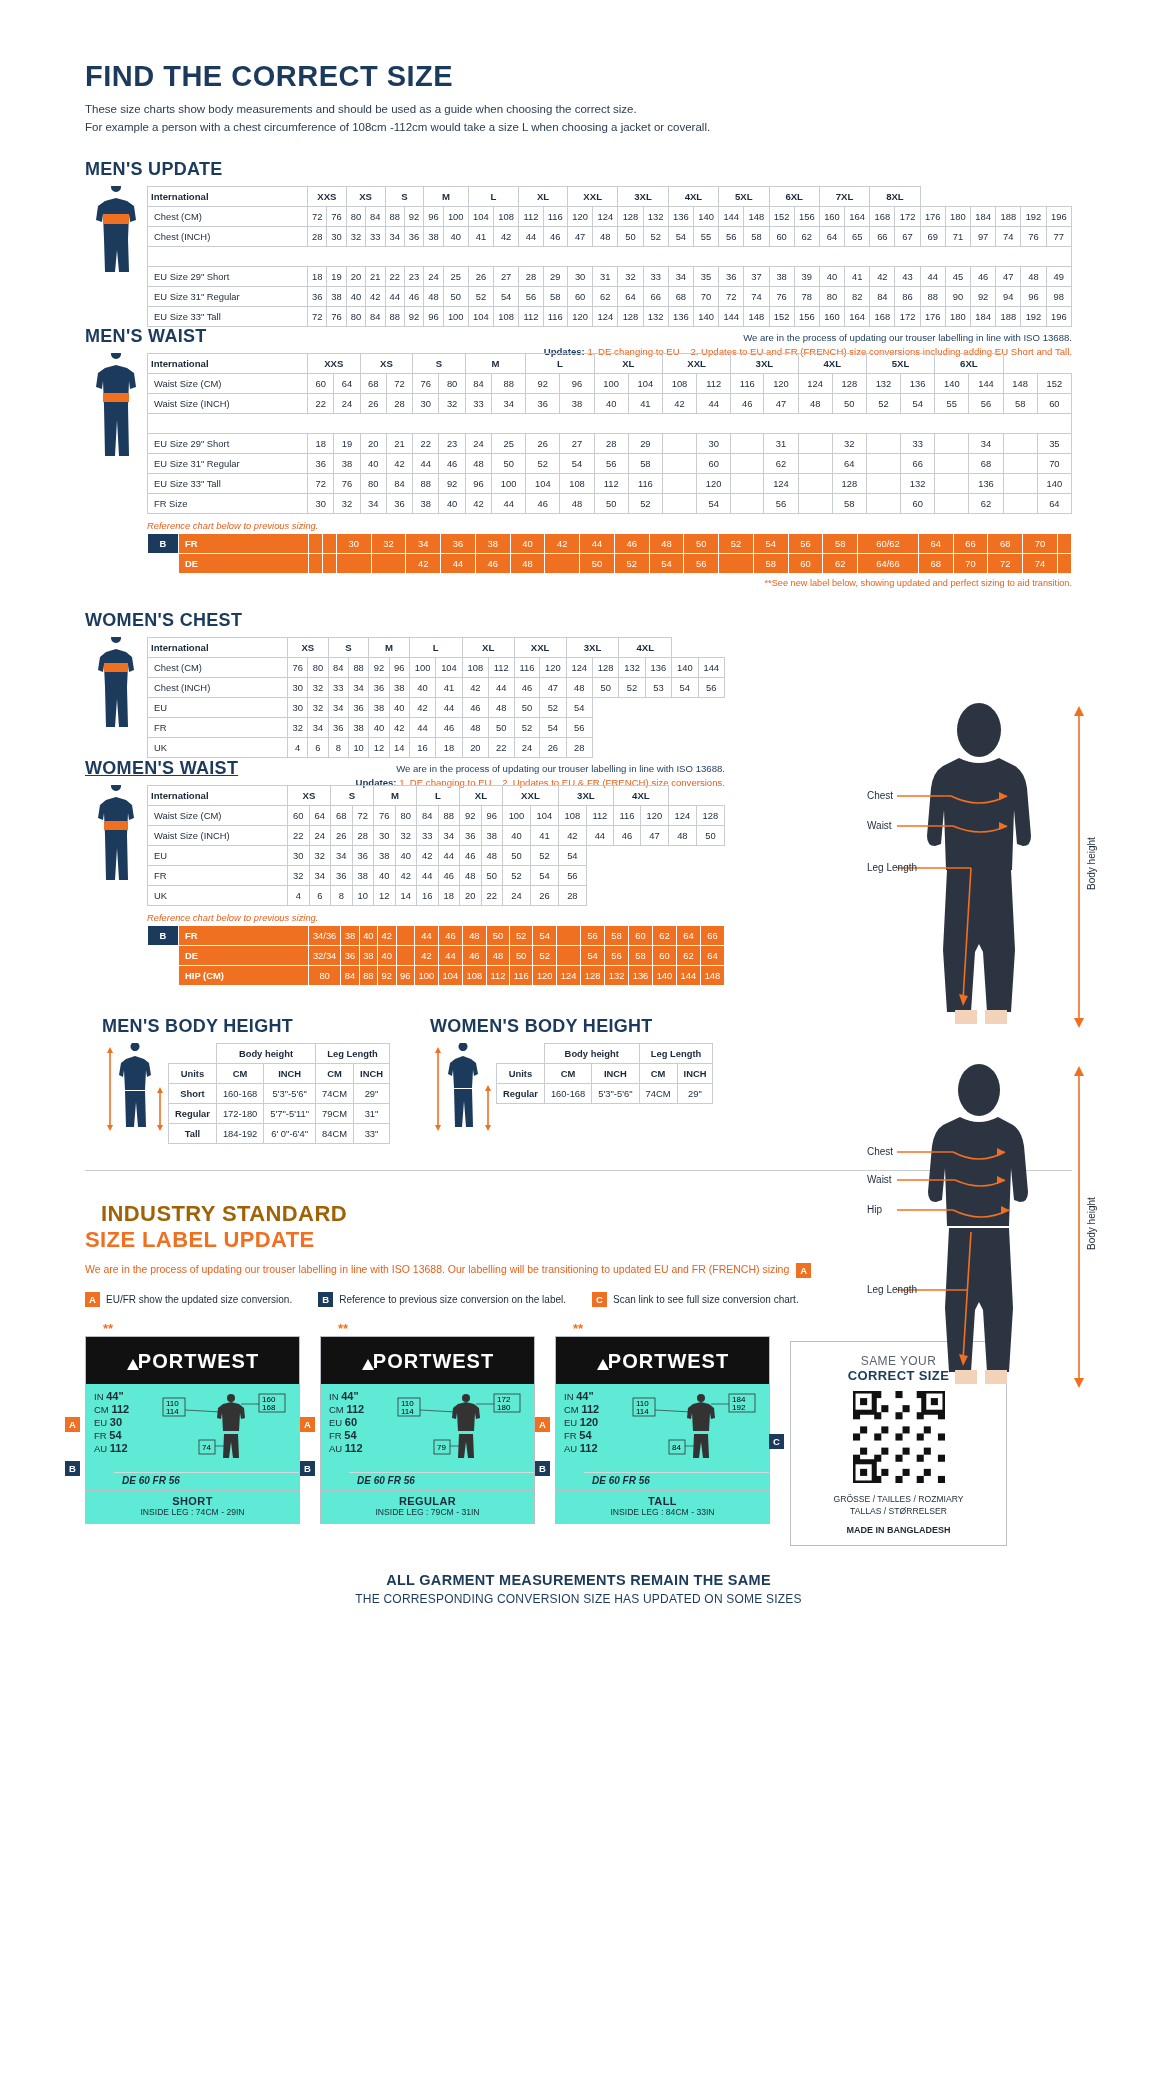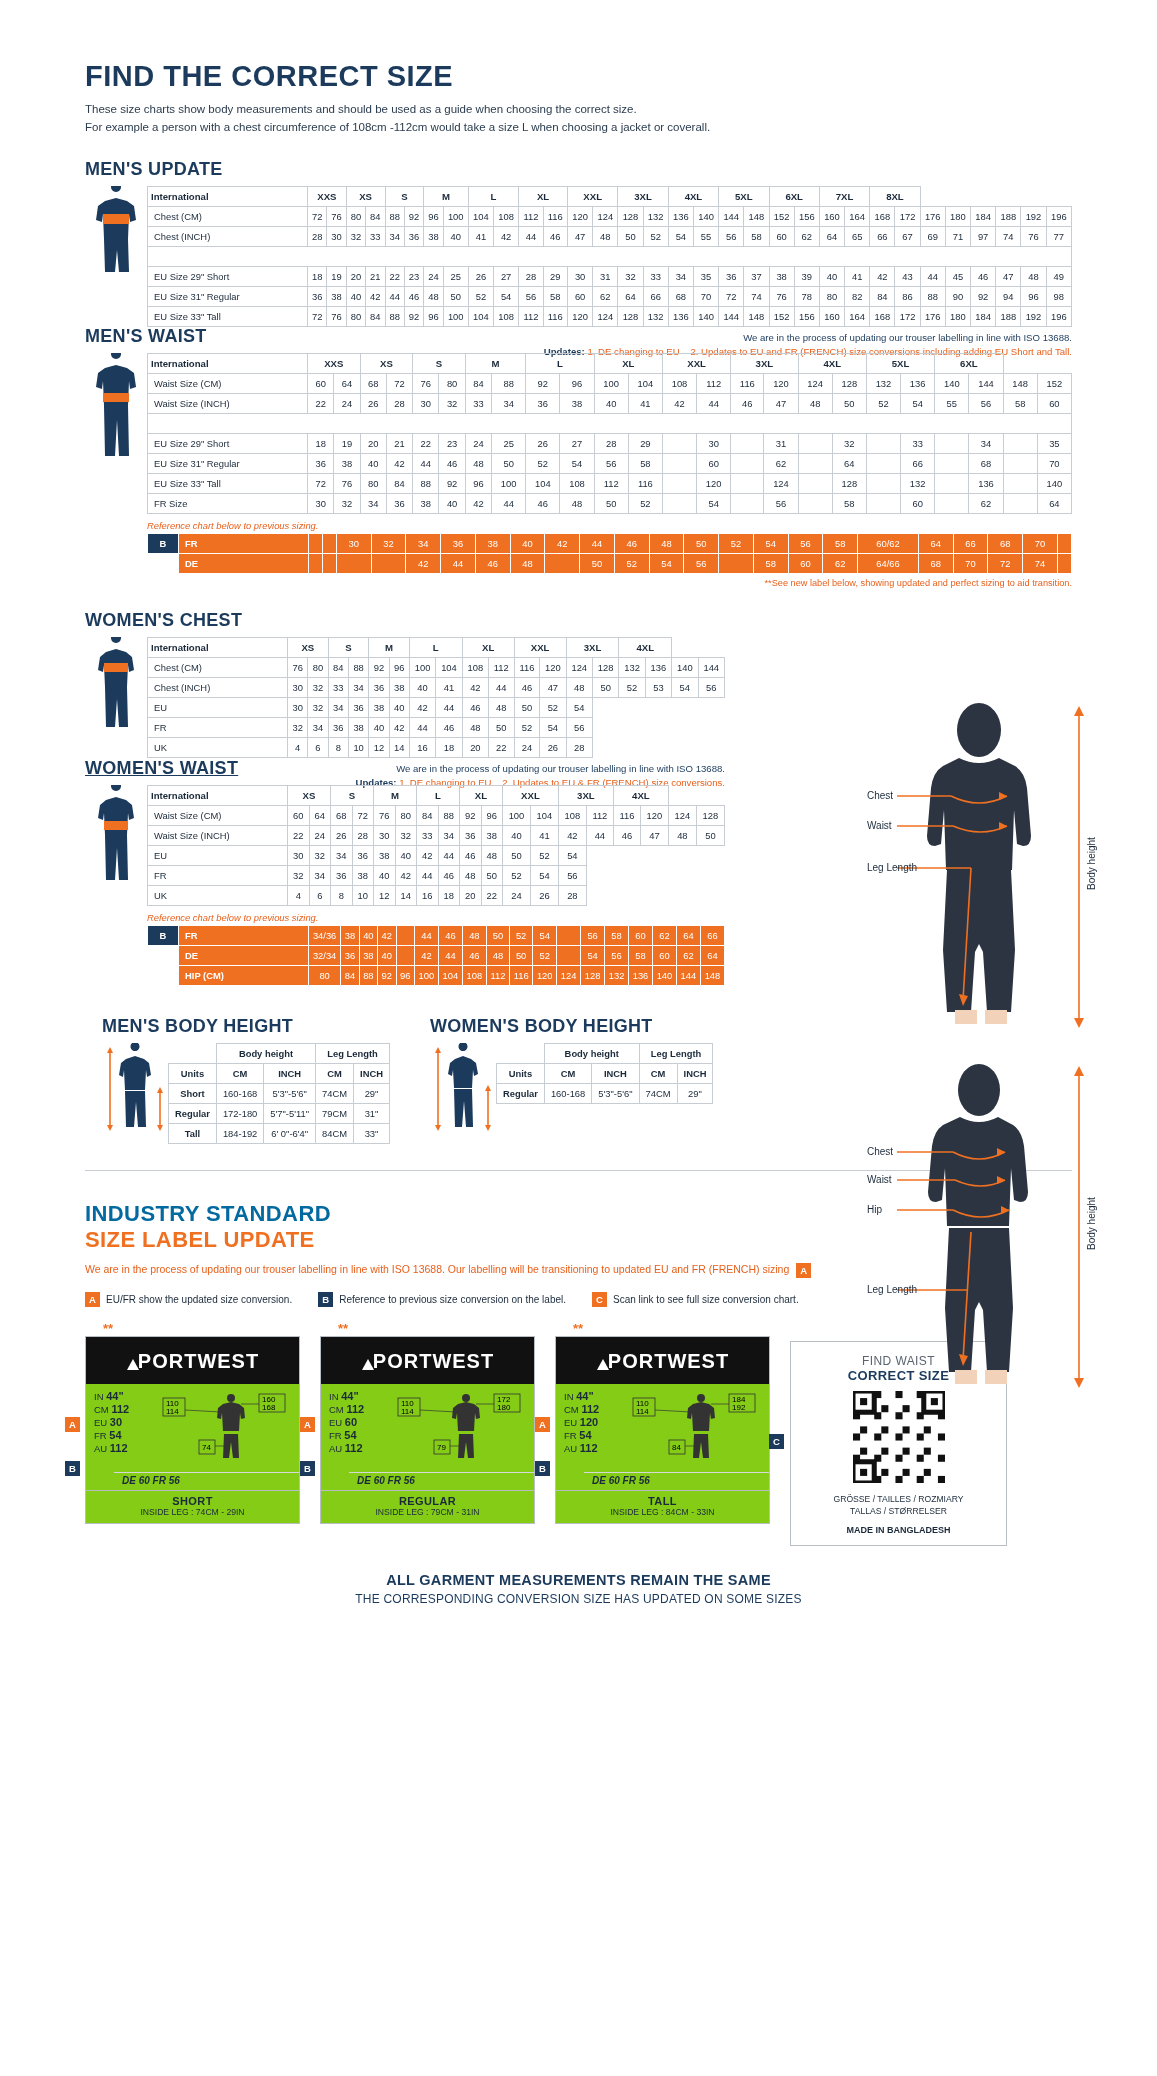--- a/index.html
+++ b/index.html
@@ -22,31 +22,31 @@
   .note-upd b{color:#1b3a5c;}
   .note-upd .orange{color:#e8601c;}
   .ref-note{font-size:9.4px;font-style:italic;color:#e8601c;margin:6px 0 2px 0;}
   .orange-tbl td{border:1px solid #fff;background:#f07021;color:#fff;font-size:9.4px;height:15px;text-align:center;padding:2px 3px;}
   .orange-tbl td.lbl{text-align:left;padding-left:6px;font-weight:bold;}
   .orange-tbl td.b-cell{background:#1b3a5c;color:#fff;font-weight:bold;width:24px;}
   .orange-tbl{border-collapse:collapse;width:100%;}
   .star-note{font-size:9.2px;color:#e8601c;text-align:right;margin-top:4px;}
   .models{position:absolute;right:60px;width:230px;}
   .hr{border:none;border-top:1px solid #c8cdd3;margin:26px 0 0 0;}
-  h2.ind{font-size:22px;font-weight:bold;color:#0369a1;letter-spacing:.4px;margin:30px 0 0 0;}
+  h2.ind{font-size:22px;font-weight:bold;color:#a16207;letter-spacing:.4px;margin:30px 0 0 16px;}
   h2.ind2{font-size:22px;font-weight:bold;color:#f07021;letter-spacing:.4px;margin:0 0 10px 0;}
   .ind-line{font-size:10.5px;color:#e8601c;margin:8px 0 14px 0;}
   .legend{display:flex;gap:26px;font-size:10px;color:#1b2a3a;margin-bottom:14px;align-items:center;}
   .legend .item{display:flex;align-items:center;gap:6px;}
   .chip{display:inline-flex;align-items:center;justify-content:center;width:15px;height:15px;background:#f07021;color:#fff;font-weight:bold;font-size:9.5px;}
   .chip.blue{background:#1b3a5c;}
   .labels{display:flex;gap:20px;margin-top:8px;}
   .labelcard{width:215px;position:relative;}
   .labelcard .stars{color:#f07021;font-size:13px;font-weight:bold;margin-left:18px;}
-  .lbl-box{border:1px solid #b9bec4;background:#84cc16;}
+  .lbl-box{border:1px solid #b9bec4;background:#5eead4;}
   .lbl-black{background:#111;color:#fff;text-align:center;padding:13px 0 11px 0;}
   .brand{font-size:20px;font-weight:bold;letter-spacing:1px;}
   .lbl-body{display:flex;padding:6px 8px 4px 8px;min-height:78px;}
   .codes{font-size:9.5px;line-height:13px;width:70px;}
   .codes b{font-size:11px;}
   .fig-area{flex:1;position:relative;}
   .lbl-de{font-size:10px;font-style:italic;font-weight:bold;padding:2px 8px 4px 8px;border-top:1px solid #d6d9dc;margin-left:28px;}
   .lbl-foot{text-align:center;border-top:1px solid #b9bec4;padding:4px 0 6px 0;}
   .lbl-foot .big{font-size:11px;font-weight:bold;letter-spacing:.4px;}
   .lbl-foot .small{font-size:8.6px;}
@@ -1135,21 +1135,21 @@
             <div class="lbl-de">DE 60 FR 56</div>
             <div class="lbl-foot">
               <div class="big">TALL</div>
               <div class="small">INSIDE LEG : 84CM - 33IN</div>
             </div>
           </div>
           <span class="chip sidechipA">A</span>
           <span class="chip blue sidechipB">B</span>
         </div>
         <div class="qr-card" style="margin-top: 20px;">
-          <div class="t1">FIND WAIST</div>
+          <div class="t1">SAME YOUR</div>
           <div class="t2">CORRECT SIZE</div>
           <div class="qrimg">
             <svg width="92" height="92" viewBox="0 0 91 91">
               <rect x="0" y="0" width="7" height="7" fill="#111"></rect>
               <rect x="21" y="0" width="7" height="7" fill="#111"></rect>
               <rect x="42" y="0" width="7" height="7" fill="#111"></rect>
               <rect x="63" y="0" width="7" height="7" fill="#111"></rect>
               <rect x="84" y="0" width="7" height="7" fill="#111"></rect>
               <rect x="7" y="14" width="7" height="7" fill="#111"></rect>
               <rect x="28" y="14" width="7" height="7" fill="#111"></rect>

